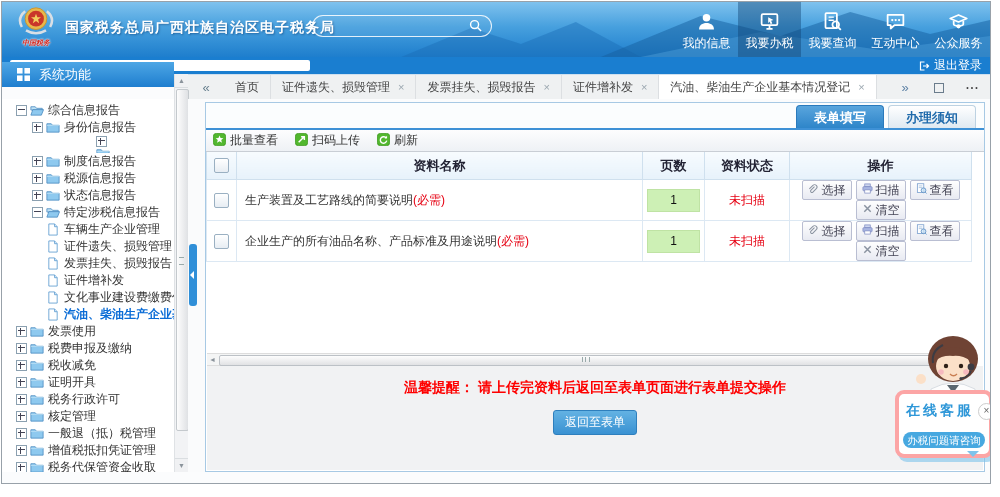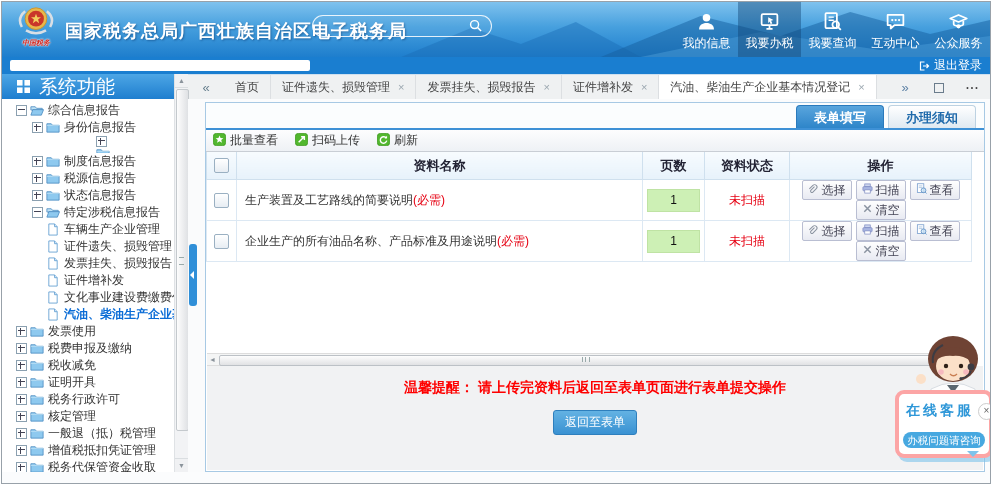--- a/index.html
+++ b/index.html
@@ -7,39 +7,39 @@
        font-family:"Liberation Sans",sans-serif;font-size:12px;color:#333;overflow:hidden;}
   .app{position:absolute;left:1px;top:1px;width:988px;height:481px;border:1px solid #98a1a9;background:#fbfcfd;overflow:hidden;}
 
   
   .hd{position:absolute;left:0;top:0;width:100%;height:55px;overflow:hidden;
       background:linear-gradient(180deg,#7fc2ee 0%,#47a0de 45%,#1e7ecd 100%);}
   .hd-mountains{position:absolute;left:0;bottom:0;width:100%;height:55px;}
   .logo{position:absolute;left:8px;top:3px;width:52px;text-align:center;}
   .logo svg{width:40px;height:34px;display:block;margin:0 auto;}
   .logo-cap{font-size:7px;font-weight:bold;font-style:italic;color:#d8281e;text-shadow:0 0 2px #fff, 0 0 2px #fff;line-height:8px;}
-  .app-title{position:absolute;left:63px;top:17px;font-size:18px;font-weight:bold;color:#fff;letter-spacing:1px;text-shadow:1px 1px 2px rgba(0,40,90,.45);white-space:nowrap;}
+  .app-title{position:absolute;left:63px;top:17px;font-size:14px;font-weight:bold;color:#fff;letter-spacing:1px;text-shadow:1px 1px 2px rgba(0,40,90,.45);white-space:nowrap;}
   .search{position:absolute;left:310px;top:13px;width:178px;height:20px;border:1px solid rgba(255,255,255,.85);border-radius:12px;background:rgba(255,255,255,.06);}
   .search input{position:absolute;left:10px;top:1px;width:140px;height:16px;border:none;background:transparent;outline:none;color:#fff;font-size:12px;}
   .search .mag{position:absolute;right:9px;top:3px;width:13px;height:13px;}
   .top-nav{position:absolute;right:0;top:0;height:55px;display:flex;}
   .nav-item{width:63px;height:55px;display:flex;flex-direction:column;align-items:center;justify-content:flex-end;padding-bottom:5px;color:#fff;cursor:pointer;box-sizing:border-box;}
   .nav-item.active{background:rgba(12,60,108,.40);}
   .nav-ic svg{width:21px;height:21px;display:block;margin-bottom:3px;}
   .nav-lb{font-size:12px;white-space:nowrap;}
 
   
   .strip{position:absolute;left:0;top:55px;width:100%;height:17px;background:#1a7ed0;}
   .marquee{position:absolute;left:8px;top:3px;width:300px;height:11px;background:#fff;border-radius:2px;}
   .logout{position:absolute;right:8px;top:0;height:17px;display:flex;align-items:center;gap:4px;color:#fff;font-size:12px;cursor:pointer;}
   .logout svg{width:12px;height:12px;}
 
   
-  .side-head{position:absolute;left:0;top:72px;width:172px;height:25px;box-sizing:border-box;
-      background:linear-gradient(180deg,#4da6e5,#1e7ecf);color:#fff;display:flex;align-items:center;gap:9px;padding-left:15px;font-size:19px;}
+  .side-head{position:absolute;left:0;top:60px;width:172px;height:25px;box-sizing:border-box;
+      background:linear-gradient(180deg,#4da6e5,#1e7ecf);color:#fff;display:flex;align-items:center;gap:9px;padding-left:15px;font-size:13px;}
   .side-head svg{width:13px;height:13px;}
   .tabbar{position:absolute;left:186px;top:72px;right:0;height:25px;background:#eff1f2;display:flex;align-items:stretch;color:#444;border-top:1px solid #cfe0ef;box-sizing:border-box;}
   .tb-collapse{width:36px;display:flex;align-items:center;justify-content:center;color:#68808f;font-size:13px;cursor:pointer;}
   .ws-tabs{display:flex;}
   .ws-tab{display:flex;align-items:center;padding:0 11px;gap:8px;border-right:1px solid #dcdfe2;cursor:pointer;white-space:nowrap;font-size:12px;}
   .ws-tab.active{background:#fff;}
   .ws-close{color:#9aa6af;font-size:11px;}
   .tb-controls{margin-left:auto;display:flex;align-items:center;}
   .tb-ctrl{width:34px;text-align:center;color:#5f83a6;font-size:13px;cursor:pointer;}
   .tb-ctrl .sq{display:inline-block;width:8px;height:8px;border:1px solid #6a7c8c;vertical-align:middle;}

